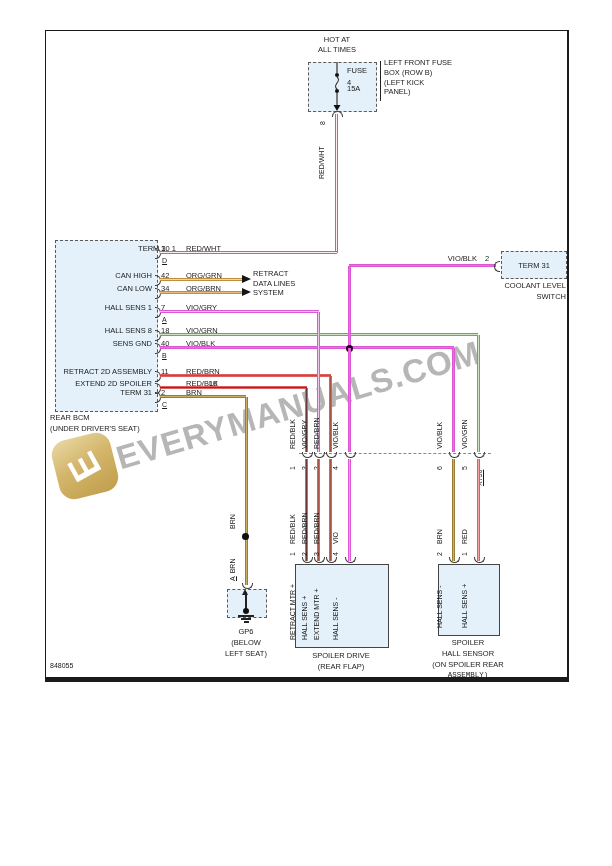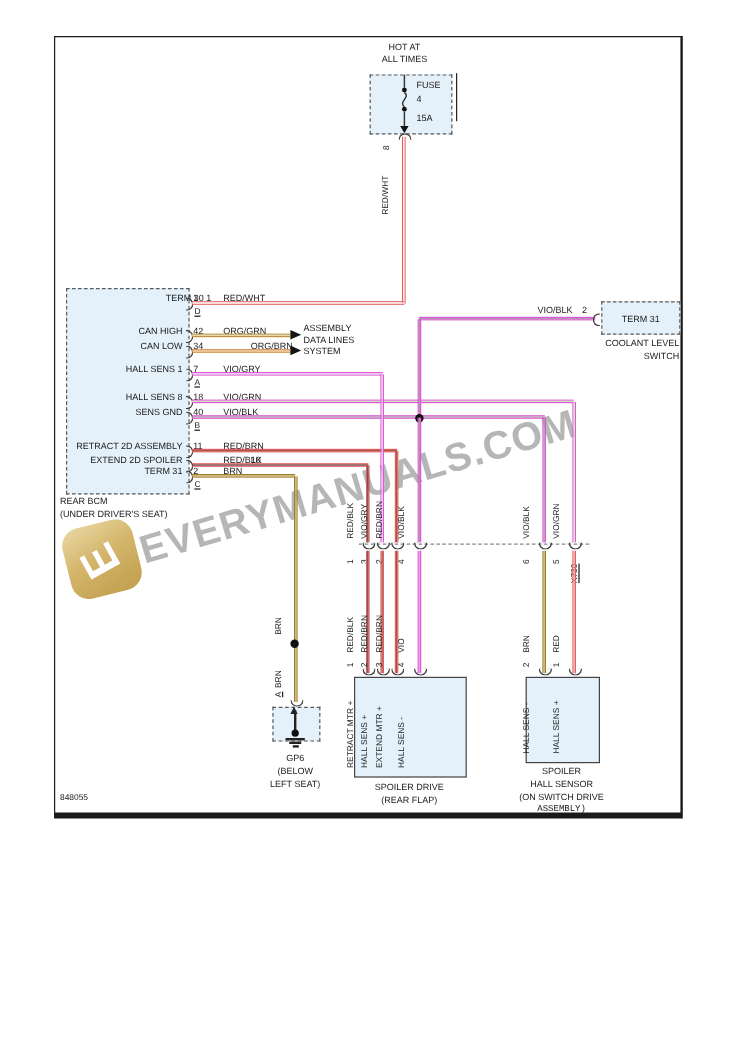--- a/index.html
+++ b/index.html
@@ -77,22 +77,28 @@
   <svg style="position:absolute;left:330px;top:62px;" width="14" height="50">
     <line x1="7" y1="0" x2="7" y2="11" stroke="#333" stroke-width="1.2"></line>
     <circle cx="7" cy="13" r="2" fill="#111"></circle>
     <path d="M7,15 C12.5,19 1.5,23 7,27" stroke="#333" stroke-width="1.2" fill="none"></path>
     <circle cx="7" cy="29" r="2" fill="#111"></circle>
     <line x1="7" y1="31" x2="7" y2="43" stroke="#333" stroke-width="1.2"></line>
     <path d="M3.5,43 L10.5,43 L7,49 Z" fill="#111"></path>
   </svg>
   <div class="t" style="left:347px;top:66px;">FUSE</div>
   <div class="t" style="left:347px;top:78px;">4</div>
-  <div class="t" style="left:347px;top:94px;">15A</div>
+  <div class="t" style="left:347px;top:84px;">15A</div>
   <div class="gline" style="left:380px;top:61px;width:1px;height:40px;"></div>
+  <div class="t" style="left:384px;top:58px;">
+    <div>LEFT FRONT FUSE</div>
+    <div>BOX (ROW B)</div>
+    <div>(LEFT KICK</div>
+    <div>PANEL)</div>
+  </div>
   <div class="arc-d" style="left:332px;top:111px;"></div>
   <div class="vlab" style="left:327px;top:117px;">8</div>
   <div class="wv red-wht" style="left:336px;top:114px;height:139px;"></div>
   <div class="vlab" style="left:326px;top:171px;">RED/WHT</div>
 
   <div class="dbox" style="left:55px;top:240px;width:101px;height:170px;"></div>
   <div class="t" style="left:50px;top:413px;">REAR BCM</div>
   <div class="t" style="left:50px;top:424px;">(UNDER DRIVER'S SEAT)</div>
 
   <div class="t r" style="left:69px;top:244px;width:96px;padding-left:11px;">TERM 30 1</div>
@@ -125,42 +131,42 @@
   <div class="t" style="left:161px;top:379px;padding-left:48px;">10</div>
   <div class="t" style="left:161px;top:388px;">2</div>
 
   <div class="t ul" style="left:162px;top:256px;font-size:7px;">D</div>
   <div class="t ul" style="left:162px;top:315px;font-size:7px;">A</div>
   <div class="t ul" style="left:162px;top:351px;font-size:7px;">B</div>
   <div class="t ul" style="left:162px;top:400px;font-size:7px;">C</div>
 
   <div class="t" style="left:186px;top:244px;">RED/WHT</div>
   <div class="t" style="left:186px;top:271px;">ORG/GRN</div>
-  <div class="t" style="left:186px;top:284px;margin-left:23px;">ORG/BRN</div>
+  <div class="t" style="left:186px;top:284px;">ORG/BRN</div>
   <div class="t" style="left:186px;top:303px;">VIO/GRY</div>
   <div class="t" style="left:186px;top:326px;">VIO/GRN</div>
   <div class="t" style="left:186px;top:339px;">VIO/BLK</div>
   <div class="t" style="left:186px;top:367px;">RED/BRN</div>
   <div class="t" style="left:186px;top:379px;">RED/BLK</div>
   <div class="t" style="left:186px;top:388px;">BRN</div>
 
   <div class="wh red-wht" style="left:160px;top:252px;width:177px;"></div>
   <div class="wh org-grn" style="left:160px;top:279px;width:82px;"></div>
   <div class="wh org-brn" style="left:160px;top:292px;width:82px;"></div>
   <div class="wh vio-gry" style="left:160px;top:311px;width:159px;"></div>
   <div class="wh vio-grn" style="left:160px;top:334px;width:318px;"></div>
   <div class="wh vio-blk" style="left:160px;top:347px;width:294px;"></div>
   <div class="wh red-brn" style="left:160px;top:375px;width:171px;"></div>
   <div class="wh red-blk" style="left:160px;top:387px;width:147px;"></div>
   <div class="wh brn" style="left:160px;top:396px;width:86px;"></div>
 
   <div class="tri-r" style="left:242px;top:275px;"></div>
   <div class="tri-r" style="left:242px;top:288px;"></div>
   <div class="t" style="left:253px;top:269px;line-height:9.5px;">
-    <div>ASSEMBLY</div>
+    <div>RETRACT</div>
     <div>DATA LINES</div>
     <div>SYSTEM</div>
   </div>
 
   <div class="wv vio-blk" style="left:349px;top:266px;height:82px;"></div>
   <div class="wh vio-blk" style="left:349px;top:265px;width:147px;"></div>
   <div class="t r" style="left:425px;top:254px;width:52px;">VIO/BLK</div>
   <div class="t" style="left:485px;top:254px;">2</div>
   <div class="arc-l" style="left:494px;top:261px;"></div>
   <div class="dbox" style="left:501px;top:251px;width:64px;height:26px;">
@@ -233,21 +239,21 @@
   <div class="vlab" style="left:321px;top:632px;">EXTEND MTR +</div>
   <div class="vlab" style="left:340px;top:632px;">HALL SENS -</div>
   <div class="t c" style="left:290px;top:651px;width:102px;">SPOILER DRIVE</div>
   <div class="t c" style="left:290px;top:662px;width:102px;">(REAR FLAP)</div>
 
   <div class="sbox" style="left:438px;top:564px;width:60px;height:70px;"></div>
   <div class="vlab" style="left:444px;top:620px;">HALL SENS -</div>
   <div class="vlab" style="left:469px;top:620px;">HALL SENS +</div>
   <div class="t c" style="left:414px;top:638px;width:108px;">SPOILER</div>
   <div class="t c" style="left:414px;top:649px;width:108px;">HALL SENSOR</div>
-  <div class="t c" style="left:414px;top:660px;width:108px;">(ON SWITCH DRIVE</div>
+  <div class="t c" style="left:414px;top:660px;width:108px;">(ON SPOILER REAR</div>
   <div class="t c" style="left:414px;top:671px;width:108px;font-family:Liberation Mono, monospace;">ASSEMBLY)</div>
 
   <div class="wv brn" style="left:246px;top:397px;height:188px;"></div>
   <div class="dot" style="left:242px;top:533px;"></div>
   <div class="vlab" style="left:237px;top:521px;">BRN</div>
   <div class="vlab" style="left:237px;top:573px;">
     <span class="ul">A</span><span style="margin-left:3px;">BRN</span>
   </div>
   <div class="arc-u" style="left:242px;top:583px;"></div>
   <div class="dbox" style="left:227px;top:589px;width:38px;height:27px;"></div>

